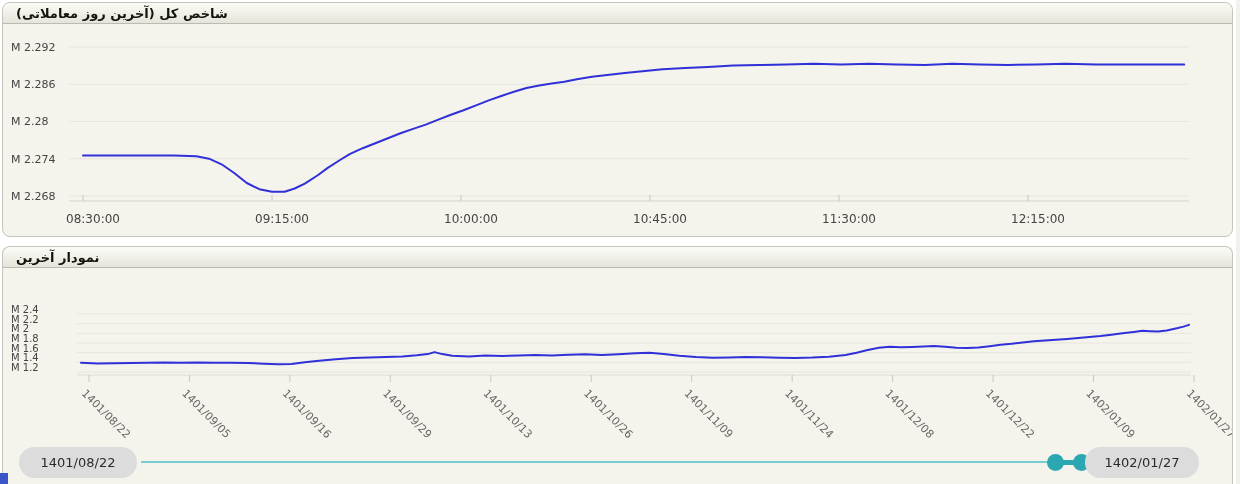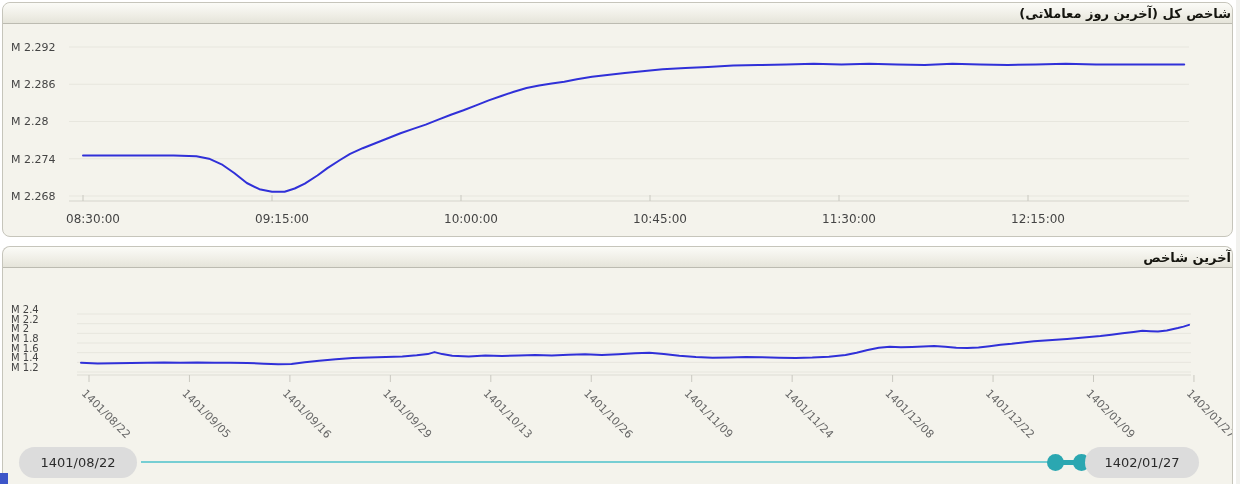--- a/index.html
+++ b/index.html
@@ -17,22 +17,22 @@
     overflow:hidden;
     box-sizing:border-box;
   }
   .panel-top{top:2px;height:235px;}
   .panel-bottom{top:246px;height:242px;border-bottom:none;border-radius:8px 8px 0 0;}
   .panel-header{
     height:20px;line-height:20px;
     background:linear-gradient(180deg,#fbfbf7 0%,#efeee6 60%,#e5e4da 100%);
     border-bottom:1px solid #bcbbb1;
     border-radius:7px 7px 0 0;
-    padding:0 1px;
-    text-align:right;
+    padding:0 13px;
+    text-align:left;
     direction:rtl;
   }
   .panel-title{
     font-size:13px;font-weight:700;color:#15150f;
   }
   svg{display:block;}
   svg text{font-family:"DejaVu Sans", sans-serif;}
   .slider-row{
     position:absolute;left:0;top:198px;width:1229px;height:40px;
   }
@@ -99,21 +99,21 @@
         <line x1="836" y1="171" x2="836" y2="177" stroke="#c9c8c0" stroke-width="1"></line>
         <text x="846" y="199" fill="#444444" font-size="12" text-anchor="middle">11:30:00</text>
         <line x1="1025" y1="171" x2="1025" y2="177" stroke="#c9c8c0" stroke-width="1"></line>
         <text x="1035" y="199" fill="#444444" font-size="12" text-anchor="middle">12:15:00</text>
         <polyline points="80.0,131.6 110.2,131.6 140.5,131.6 170.7,131.6 193.4,132.3 206.0,134.7 218.6,140.3 231.2,149.0 243.8,159.0 256.4,165.2 269.0,167.7 281.6,167.7 291.7,164.5 301.8,159.6 314.4,151.5 324.4,144.1 337.0,136.0 347.1,129.8 359.7,124.2 372.3,119.2 384.9,114.3 397.5,109.3 410.1,104.9 422.7,100.6 435.3,95.6 447.9,90.7 460.5,86.3 473.1,81.4 485.7,76.4 498.3,72.0 510.9,67.7 523.5,64.0 536.1,61.5 548.7,59.6 561.3,57.8 573.9,55.3 589.0,52.8 604.2,50.9 621.8,49.1 639.4,47.2 659.6,45.3 682.3,44.1 705.0,42.9 730.2,41.6 755.4,41.0 783.1,40.4 810.8,39.8 838.5,40.4 866.2,39.8 894.0,40.4 921.7,41.0 949.4,39.8 977.1,40.4 1004.8,41.0 1032.6,40.4 1062.8,39.8 1093.0,40.4 1123.3,40.4 1153.5,40.4 1181.2,40.4" fill="none" stroke="#3030d8" stroke-width="2" stroke-linejoin="round" stroke-linecap="round"></polyline>
       </svg>
   </section>
 
   <section class="panel panel-bottom">
     <header class="panel-header">
-      <span class="panel-title">آخرین شاخص</span>
+      <span class="panel-title">نمودار آخرین</span>
     </header>
     <svg id="chart2" width="1229" height="178">
         <line x1="74" y1="46" x2="1188" y2="46" stroke="#e7e6de" stroke-width="1"></line>
         <text x="8" y="45" fill="#444444" font-size="10">M 2.4</text>
         <line x1="74" y1="55.66999999999999" x2="1188" y2="55.66999999999999" stroke="#e7e6de" stroke-width="1"></line>
         <text x="8" y="54.66999999999999" fill="#444444" font-size="10">M 2.2</text>
         <line x1="74" y1="65.34" x2="1188" y2="65.34" stroke="#e7e6de" stroke-width="1"></line>
         <text x="8" y="64.34" fill="#444444" font-size="10">M 2</text>
         <line x1="74" y1="75.00999999999999" x2="1188" y2="75.00999999999999" stroke="#e7e6de" stroke-width="1"></line>
         <text x="8" y="74.00999999999999" fill="#444444" font-size="10">M 1.8</text>

